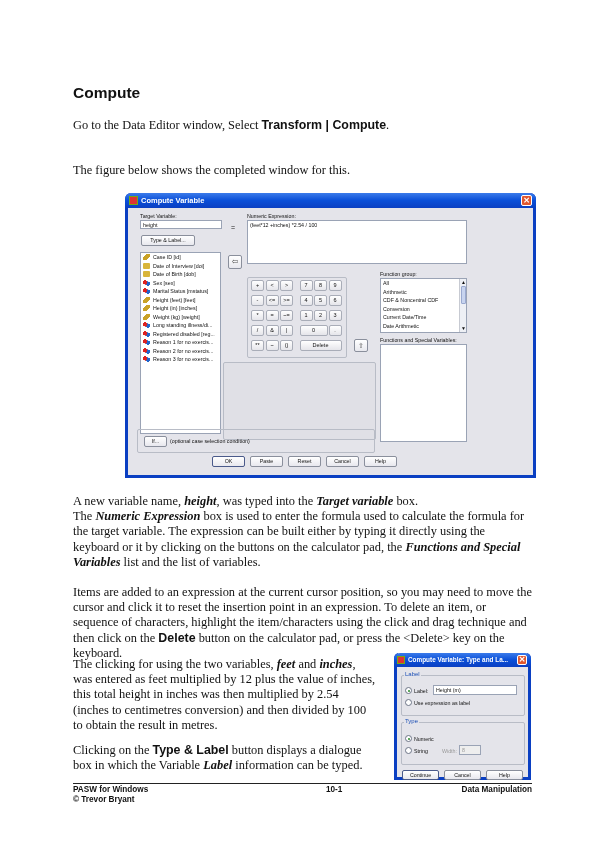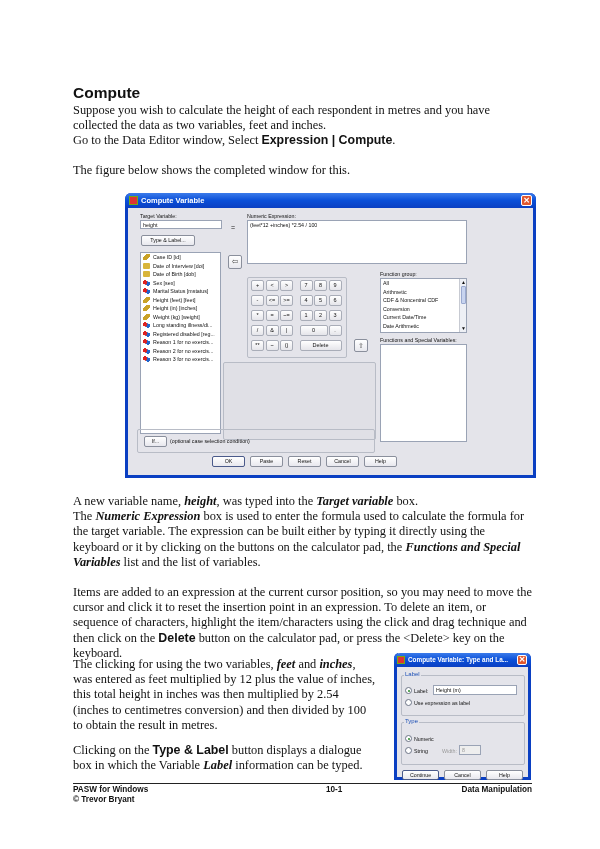--- a/index.html
+++ b/index.html
@@ -40,22 +40,22 @@
 
   .footer { position: absolute; font-family: "Liberation Sans", sans-serif; font-weight: bold; font-size: 8.2px; line-height: 10px; }
   .rule { position: absolute; left: 73px; top: 783px; width: 459px; height: 1px; background: #222; }
 </style>
 </head>
 <body>
 
 <div class="h1">Compute</div>
 
 <div class="p" style="top:103px;">
-  <span>Suppose you wish to calculate the height of each respondent in metres and you have collected the data as two variables, feet and inches.</span><br>
-  <span>Go to the Data Editor window, Select </span><span class="sans-b">Expression | Compute</span><span>.</span>
+  <br>
+  <span>Go to the Data Editor window, Select </span><span class="sans-b">Transform | Compute</span><span>.</span>
 </div>
 <div class="p" style="top:163px;">The figure below shows the completed window for this.</div>
 
 <div class="dlg">
   <div class="titlebar">
     <span class="appicon"></span>
     <span>Compute Variable</span>
     <span class="x">✕</span>
   </div>
   <div class="inner">

